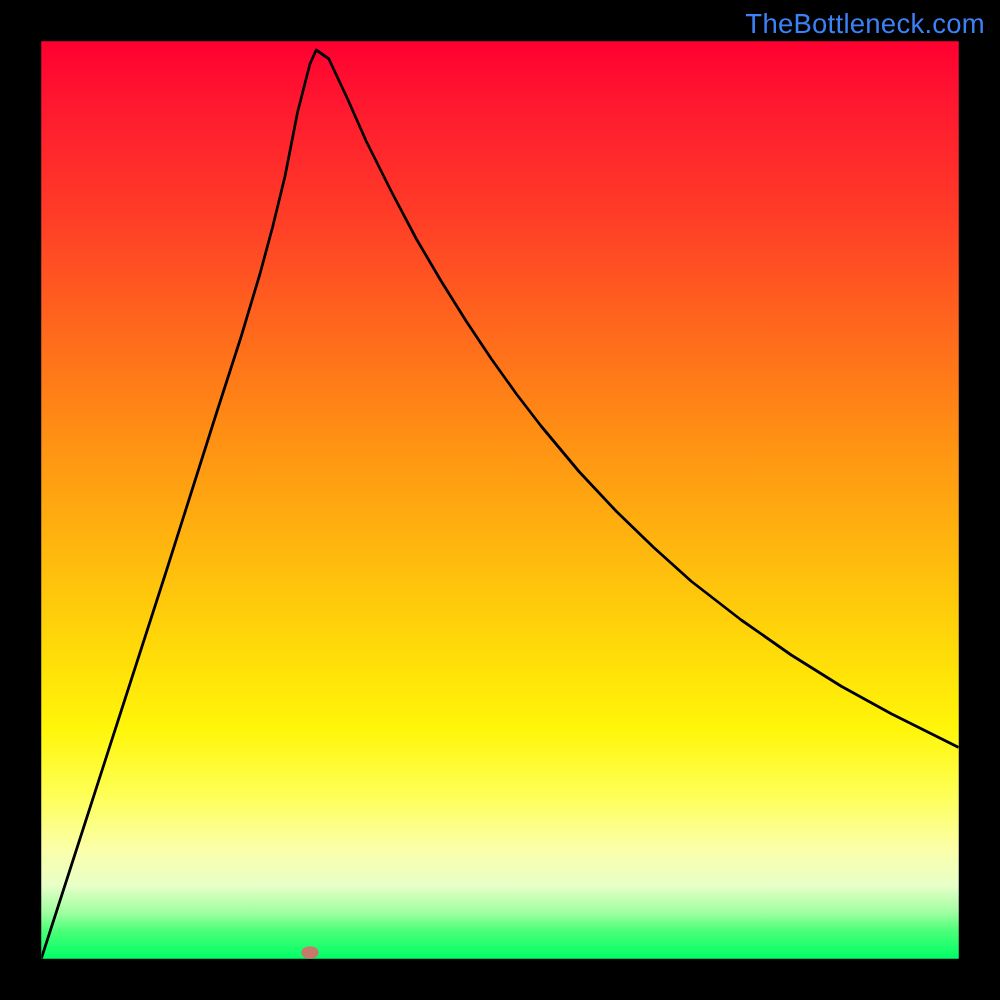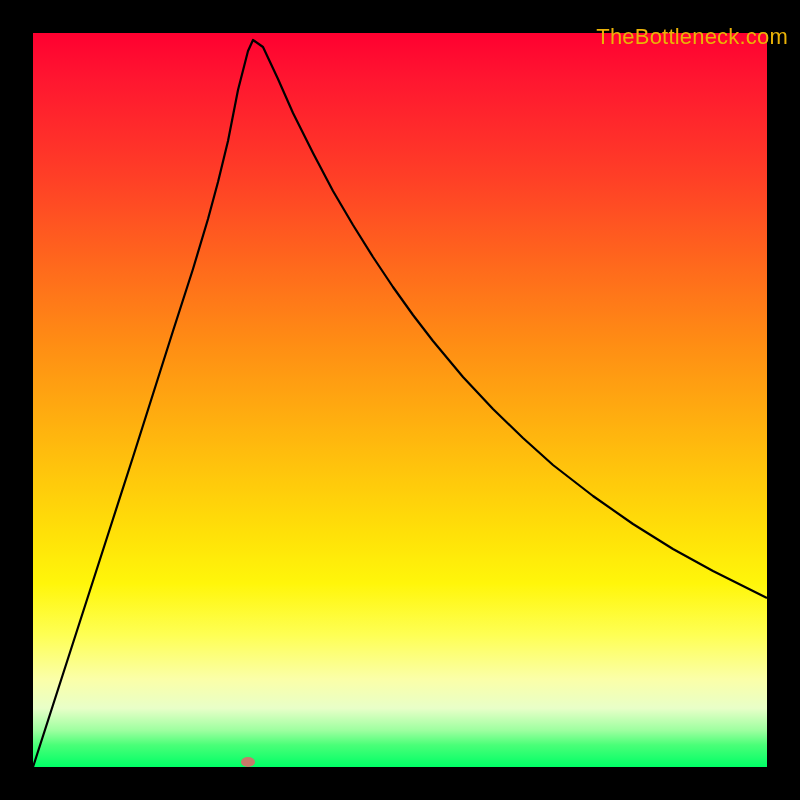--- a/index.html
+++ b/index.html
@@ -52,23 +52,23 @@
   .marker {
     position: absolute;
     width: 14px;
     height: 10px;
     border-radius: 50%;
     background: #c77a6a;
     transform: translate(-50%, -50%);
   }
   .watermark {
     position: absolute;
-    top: 24px;
+    top: 6px;
     right: 12px;
-    color: #eab308;
+    color: #3b82f6;
     font-size: 22px;
     letter-spacing: 0.2px;
     font-weight: 500;
     text-align: right;
   }
 </style>
 </head>
 <body>
 
 <div class="frame">

